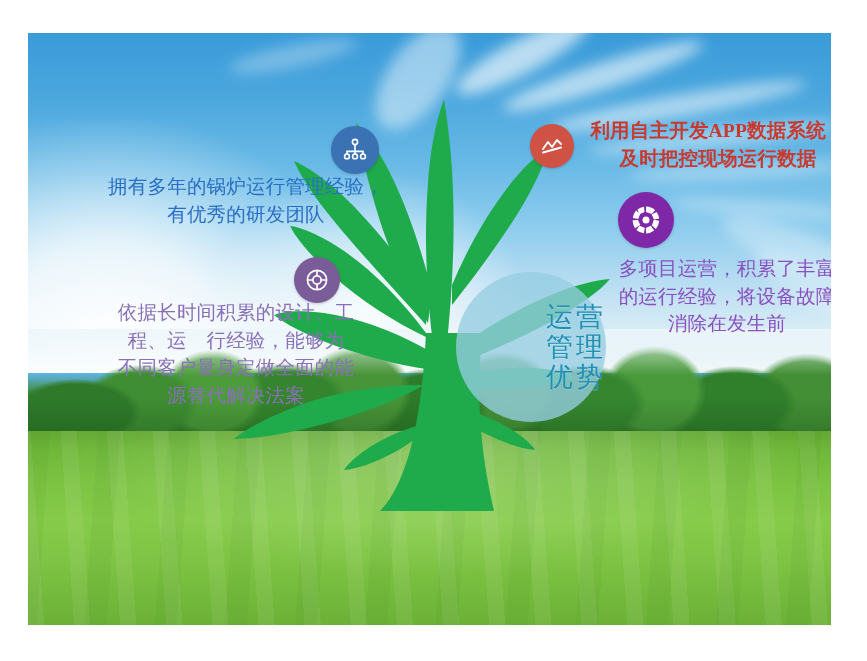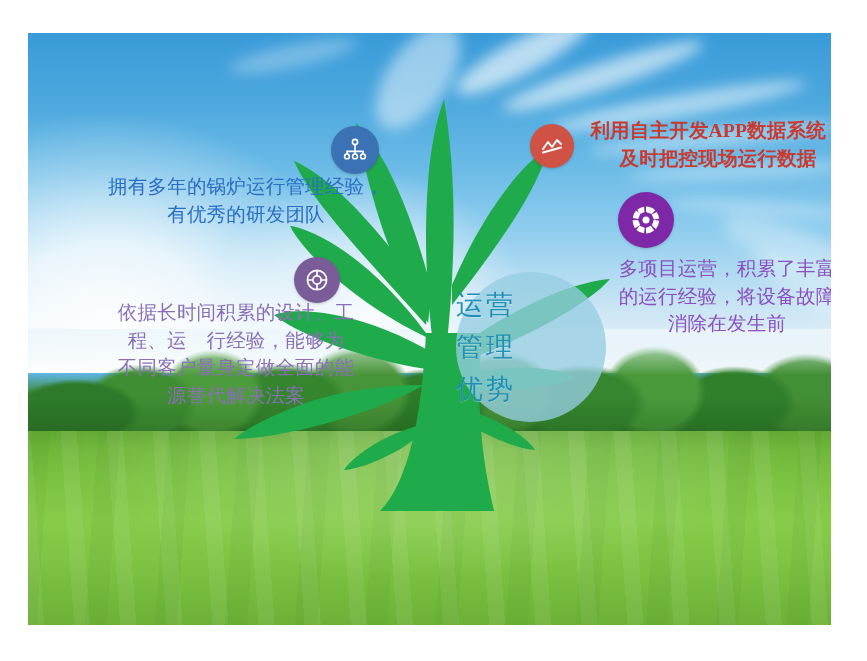--- a/index.html
+++ b/index.html
@@ -184,24 +184,23 @@
   .core-circle {
     position: absolute;
     left: 428px;
     top: 239px;
     width: 150px;
     height: 150px;
     border-radius: 50%;
     background: rgba(150, 205, 225, 0.78);
     display: flex;
     flex-direction: column;
-    align-items: flex-start;
+    align-items: flex-end;
     justify-content: center;
     line-height: 1.12;
-    gap: 12px;
   }
   .core-circle .cline {
     color: #1f8fb4;
     font-size: 27px;
     letter-spacing: 3px;
     font-family: "Liberation Sans", "DejaVu Sans", sans-serif;
     font-weight: 400;
     text-shadow: 0 1px 0 rgba(255,255,255,0.25);
   }
 

